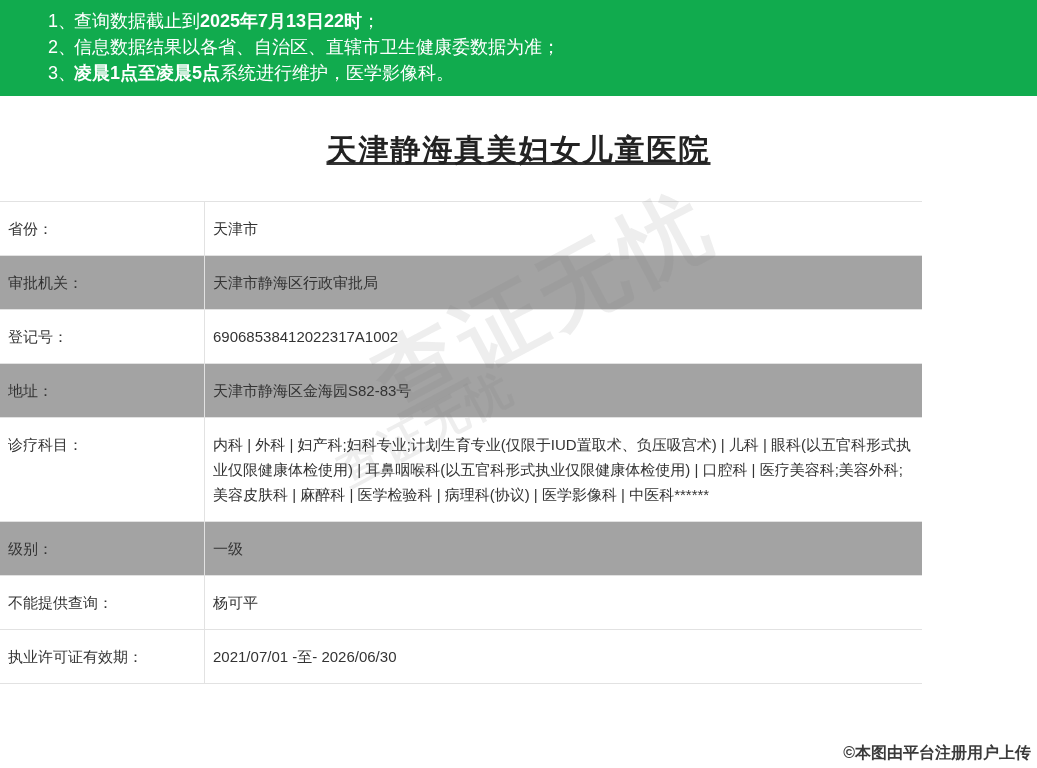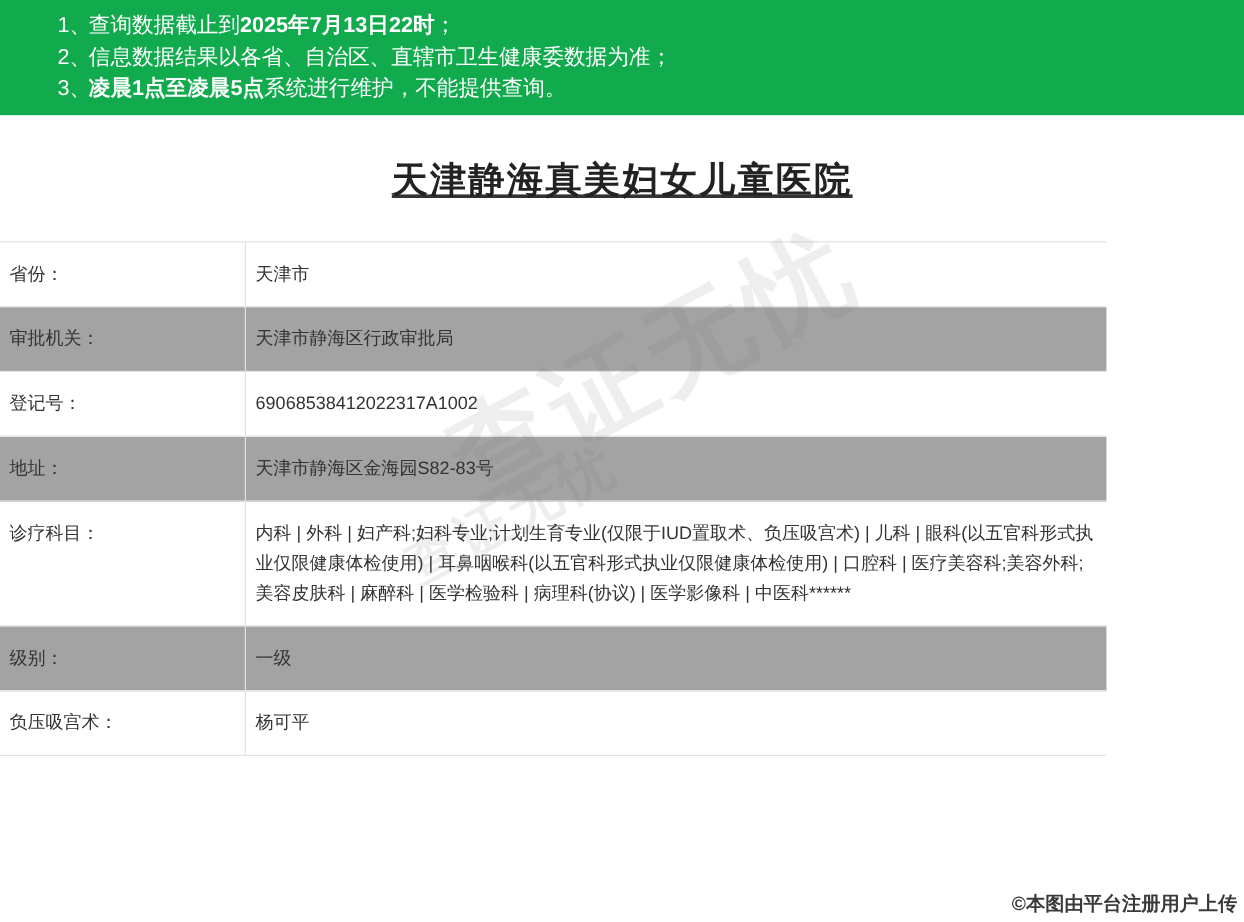--- a/index.html
+++ b/index.html
@@ -125,21 +125,21 @@
 <body>
 
 <div class="notice">
   <div class="notice-line">
     <span class="num">1、</span><span>查询数据截止到</span><b>2025年7月13日22时</b><span>；</span>
   </div>
   <div class="notice-line">
     <span class="num">2、</span><span>信息数据结果以各省、自治区、直辖市卫生健康委数据为准；</span><b></b><span></span>
   </div>
   <div class="notice-line">
-    <span class="num">3、</span><span></span><b>凌晨1点至凌晨5点</b><span>系统进行维护，不能提供查询。</span>
+    <span class="num">3、</span><span></span><b>凌晨1点至凌晨5点</b><span>系统进行维护，医学影像科。</span>
   </div>
 </div>
 
 <div class="title-wrap">
   <div class="title">天津静海真美妇女儿童医院</div>
 </div>
 
 <table class="info">
   <tbody>
     <tr>
@@ -160,21 +160,25 @@
     </tr>
     <tr>
       <td class="label">诊疗科目：</td>
       <td class="value">内科 | 外科 | 妇产科;妇科专业;计划生育专业(仅限于IUD置取术、负压吸宫术) | 儿科 | 眼科(以五官科形式执业仅限健康体检使用) | 耳鼻咽喉科(以五官科形式执业仅限健康体检使用) | 口腔科 | 医疗美容科;美容外科;美容皮肤科 | 麻醉科 | 医学检验科 | 病理科(协议) | 医学影像科 | 中医科******</td>
     </tr>
     <tr class="shade">
       <td class="label">级别：</td>
       <td class="value">一级</td>
     </tr>
     <tr>
-      <td class="label">负压吸宫术：</td>
+      <td class="label">不能提供查询：</td>
       <td class="value">杨可平</td>
+    </tr>
+    <tr>
+      <td class="label">执业许可证有效期：</td>
+      <td class="value">2021/07/01 -至- 2026/06/30</td>
     </tr>
   </tbody>
 </table>
 
 <div class="watermark">查证无忧</div>
 <div class="watermark2">查证无忧</div>
 <div class="credit">©本图由平台注册用户上传</div>
 
 </body></html>

